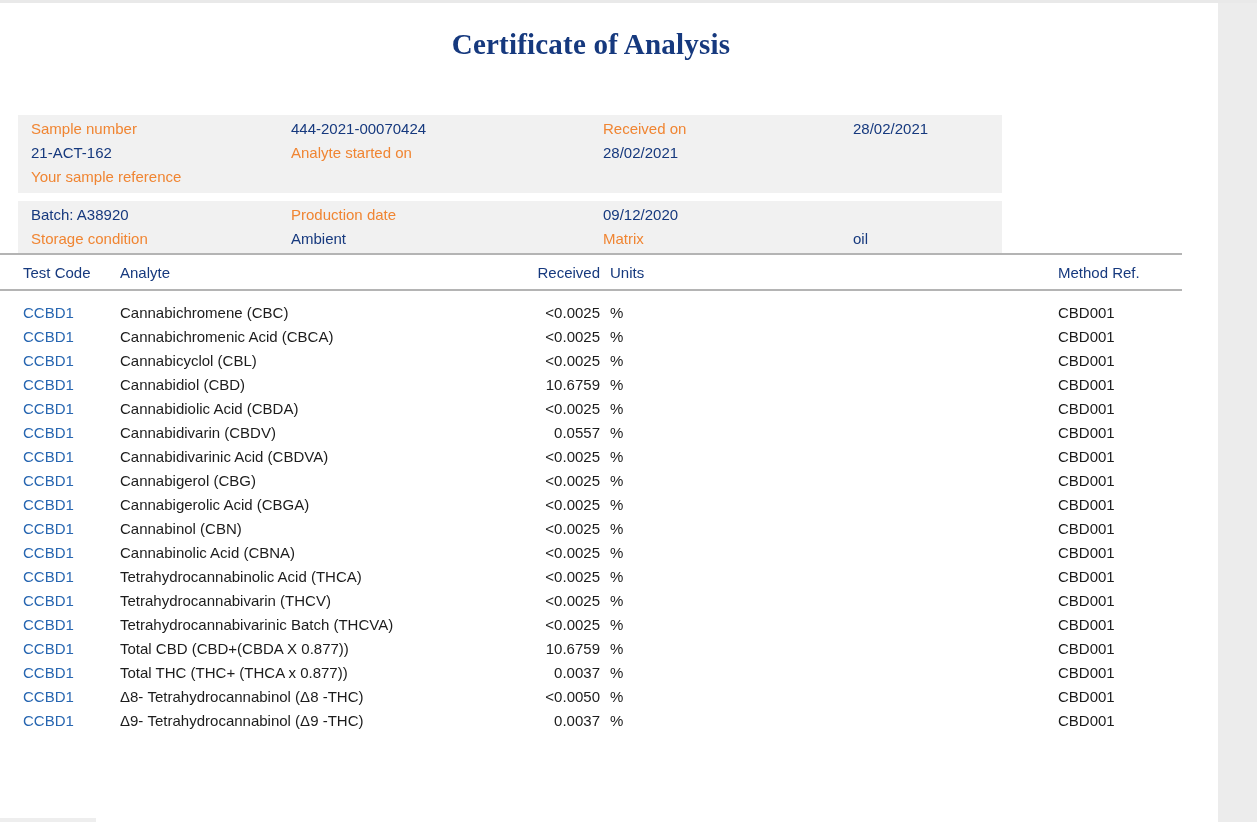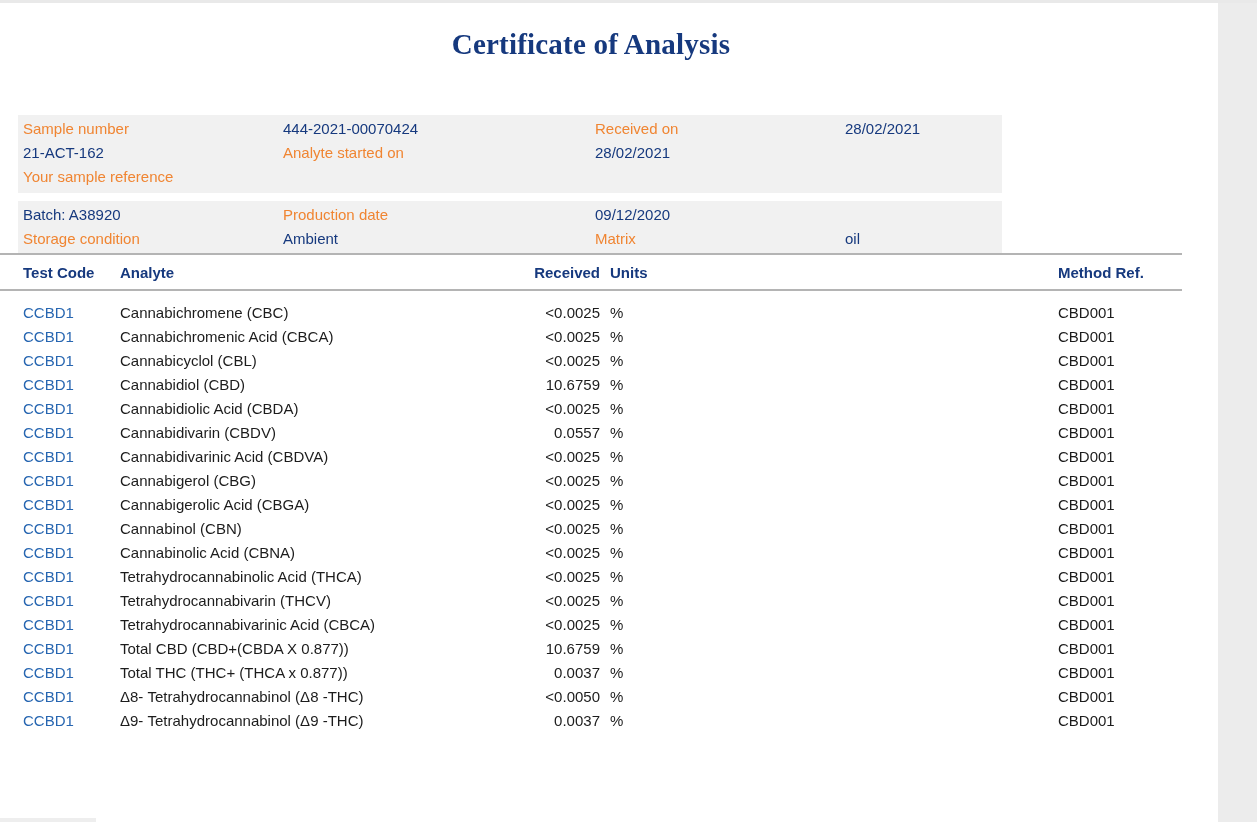--- a/index.html
+++ b/index.html
@@ -21,41 +21,41 @@
   }
 
   .title {
     position:absolute; top:25px; left:0; width:1182px;
     text-align:center; font-size:29px; font-weight:bold;
     color:var(--navy,#16397e); letter-spacing:0.2px;font-family:Liberation Serif, serif;
   }
 
   .info-block {
     position:absolute; left:18px; width:984px;
-    background:var(--panel,#f1f1f1); padding-top:2px;
+    background:var(--panel,#f1f1f1); padding-top:2px;padding-left:8px;
   }
   .info-block.b1 { top:112px; height:78px; }
   .info-block.b2 { top:198px; height:52px; }
 
   .info-row {
     display:grid; grid-template-columns:260px 312px 250px auto;
     padding-left:5px; line-height:24px; font-size:15px;
   }
   .lbl { color:var(--orange,#f08532); }
   .val { color:var(--navy,#16397e); }
 
   .rule {
     position:absolute; left:0; width:1182px; height:2px;
     background:var(--rule,#b4b4b4);
   }
   .rule.r1 { top:250px; }
   .rule.r2 { top:286px; }
 
   .thead { position:absolute; top:258px; left:0; width:1182px; height:24px;
-    font-size:15px; font-weight:bold; color:var(--navy,#16397e); line-height:24px; }
+    font-size:15px; font-weight:normal; color:var(--navy,#16397e); line-height:24px; }
   .c-test   { position:absolute; left:23px; }
   .c-analyte{ position:absolute; left:120px; }
   .c-result { position:absolute; left:440px; width:160px; text-align:right; }
   .c-units  { position:absolute; left:610px; }
   .c-method { position:absolute; left:1058px; }
 
   .tbody { position:absolute; top:298px; left:0; width:1182px; }
   .t-row { position:relative; height:24px; font-size:15px; line-height:24px; color:var(--ink,#1c1c1c); }
   .t-row .c-test { color:var(--link,#2766b1); }
 </style>
@@ -214,21 +214,21 @@
   <div class="t-row">
     <span class="c-test">CCBD1</span>
     <span class="c-analyte">Tetrahydrocannabivarin (THCV)</span>
     <span class="c-result">&lt;0.0025</span>
     <span class="c-units">%</span>
     <span class="c-method">CBD001</span>
   </div>
 
   <div class="t-row">
     <span class="c-test">CCBD1</span>
-    <span class="c-analyte">Tetrahydrocannabivarinic Acid (CBCA)</span>
+    <span class="c-analyte">Tetrahydrocannabivarinic Batch (THCVA)</span>
     <span class="c-result">&lt;0.0025</span>
     <span class="c-units">%</span>
     <span class="c-method">CBD001</span>
   </div>
 
   <div class="t-row">
     <span class="c-test">CCBD1</span>
     <span class="c-analyte">Total CBD (CBD+(CBDA X 0.877))</span>
     <span class="c-result">10.6759</span>
     <span class="c-units">%</span>

